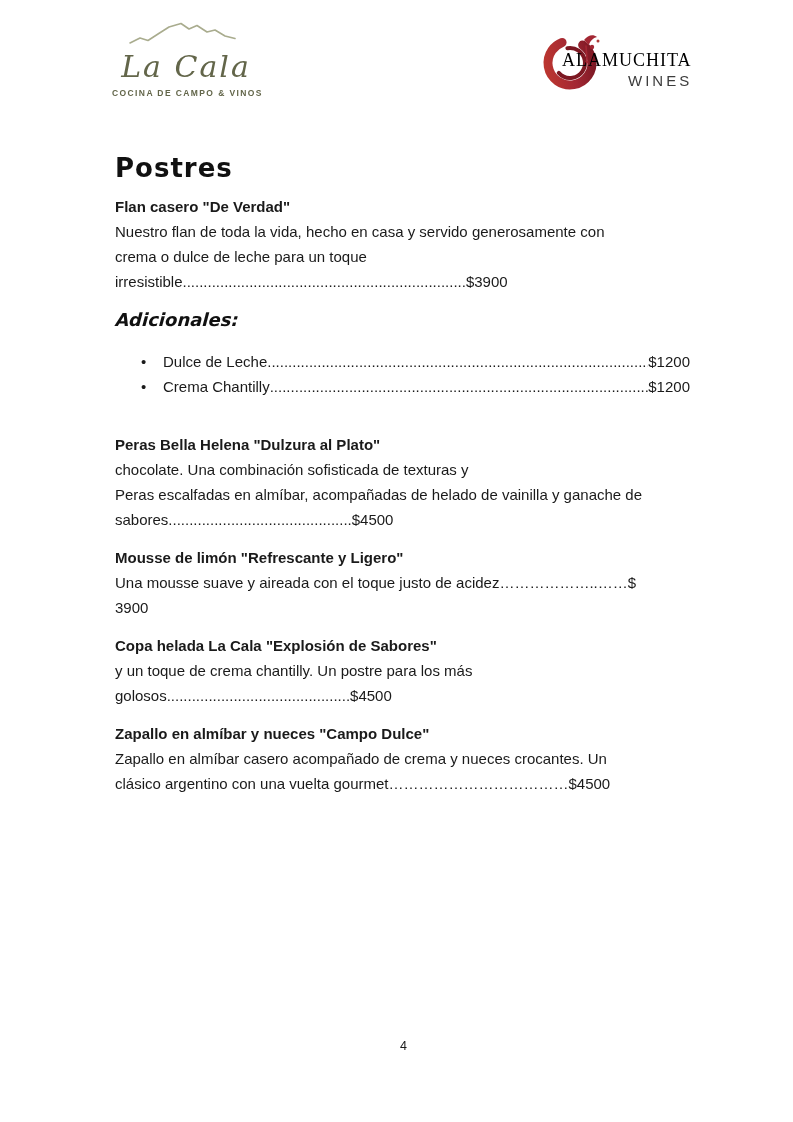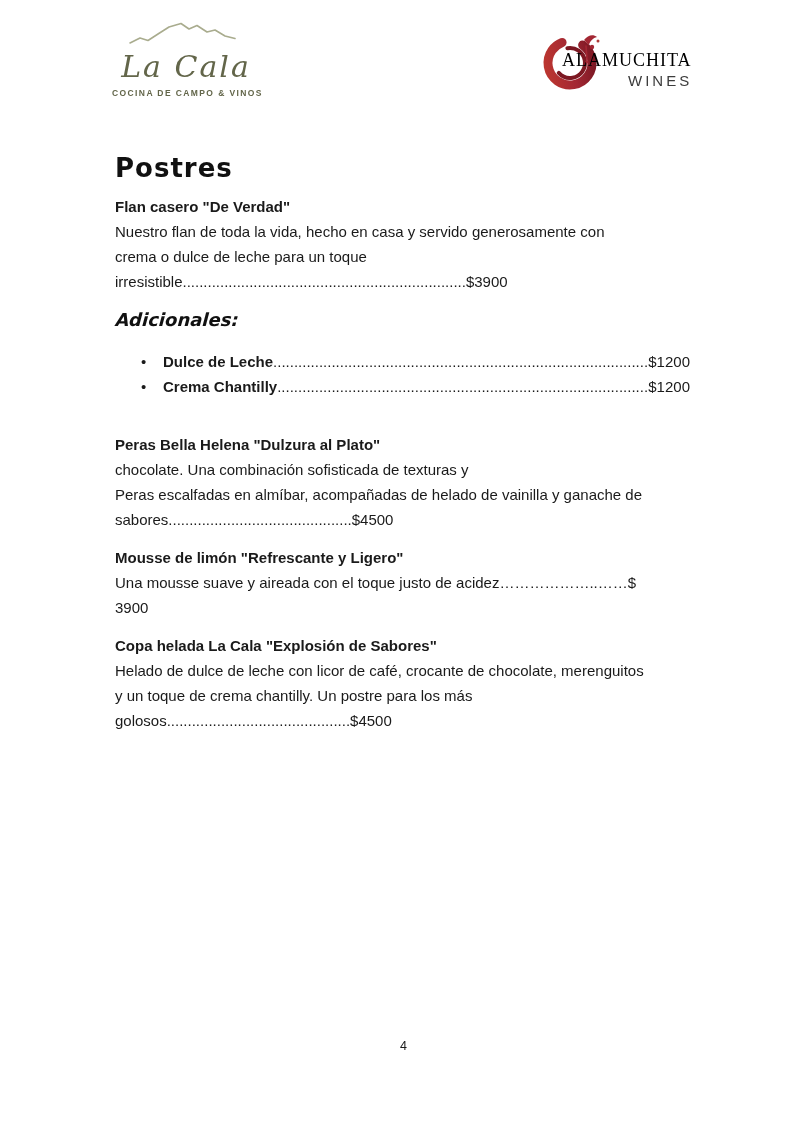--- a/index.html
+++ b/index.html
@@ -47,21 +47,21 @@
   .adicionales { margin:3px 0 0 0; }
   .adicionales-heading {
     font-family:"DejaVu Sans", sans-serif; font-weight:700; font-style:italic;
     transform:skewX(-4deg); transform-origin:left bottom;
     font-size:18px; line-height:26px; color:#111; margin-bottom:16px;
   }
   .adicionales-list { padding:0 2px 0 26px; margin-bottom:33px; }
   .bullet-row { display:flex; align-items:baseline; font-size:15px; line-height:25px; }
   .bullet-marker { width:22px; flex:none; }
   .bullet-marker::before { content:"\2022"; font-size:15px; }
-  .bullet-label { flex:none; white-space:nowrap;font-weight:bold; }
+  .bullet-label { flex:none; white-space:nowrap; }
   .leader { flex:1 1 auto; overflow:hidden; white-space:nowrap; }
   .price { flex:none; white-space:nowrap; }
 
   
   .footer { position:absolute; left:115px; top:1036px; width:577px; text-align:center; }
   .page-number { font-size:12.5px; color:#1a1a1a; }
 </style>
 </head>
 <body>
 
@@ -134,25 +134,29 @@
     </div>
 
     <div class="item">
       <div class="item-title">Mousse de limón "Refrescante y Ligero"</div>
       <div class="line">Una mousse suave y aireada con el toque justo de acidez………………..……$</div>
       <div class="line">3900</div>
     </div>
 
     <div class="item">
       <div class="item-title">Copa helada La Cala "Explosión de Sabores"</div>
-      <div class="line">Helado de dulce de leche con licor de café, crocante de chocolate, merenguitos</div>
       <div class="line">y un toque de crema chantilly. Un postre para los más</div>
       <div class="line">golosos............................................$4500</div>
     </div>
 
+    <div class="item">
+      <div class="item-title">Zapallo en almíbar y nueces "Campo Dulce"</div>
+      <div class="line">Zapallo en almíbar casero acompañado de crema y nueces crocantes. Un</div>
+      <div class="line">clásico argentino con una vuelta gourmet………………………………$4500</div>
+    </div>
 
   </div>
 
   <div class="footer">
     <span class="page-number">4</span>
   </div>
 
 </div>
 
 </body></html>

